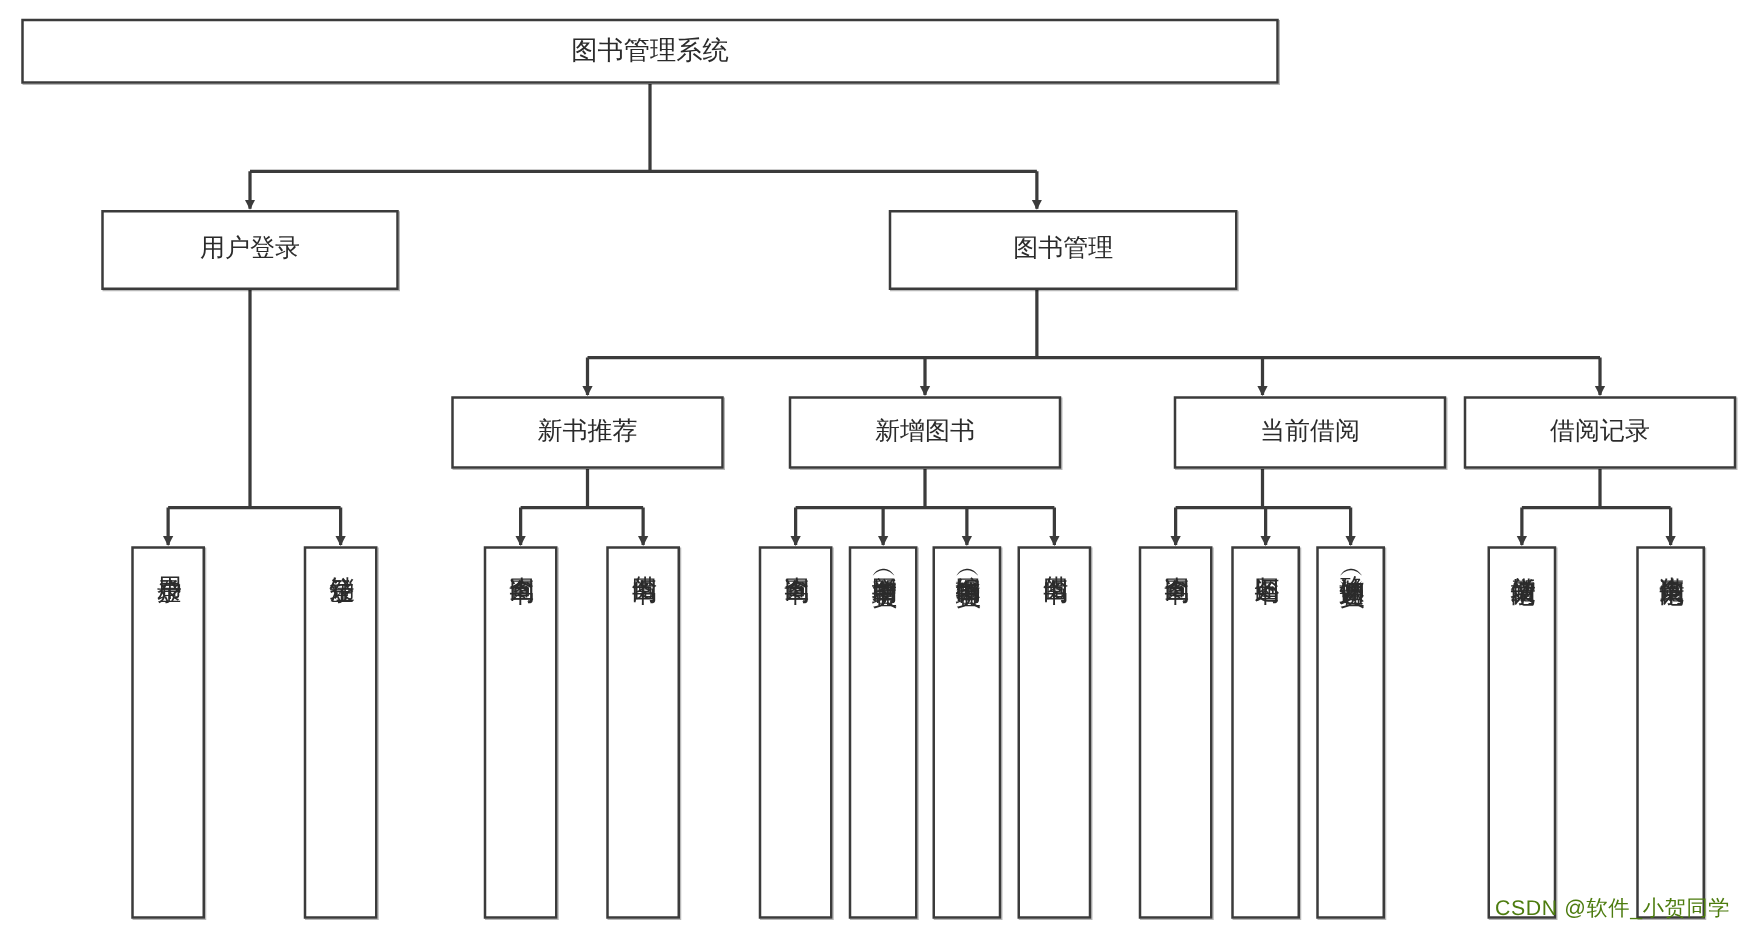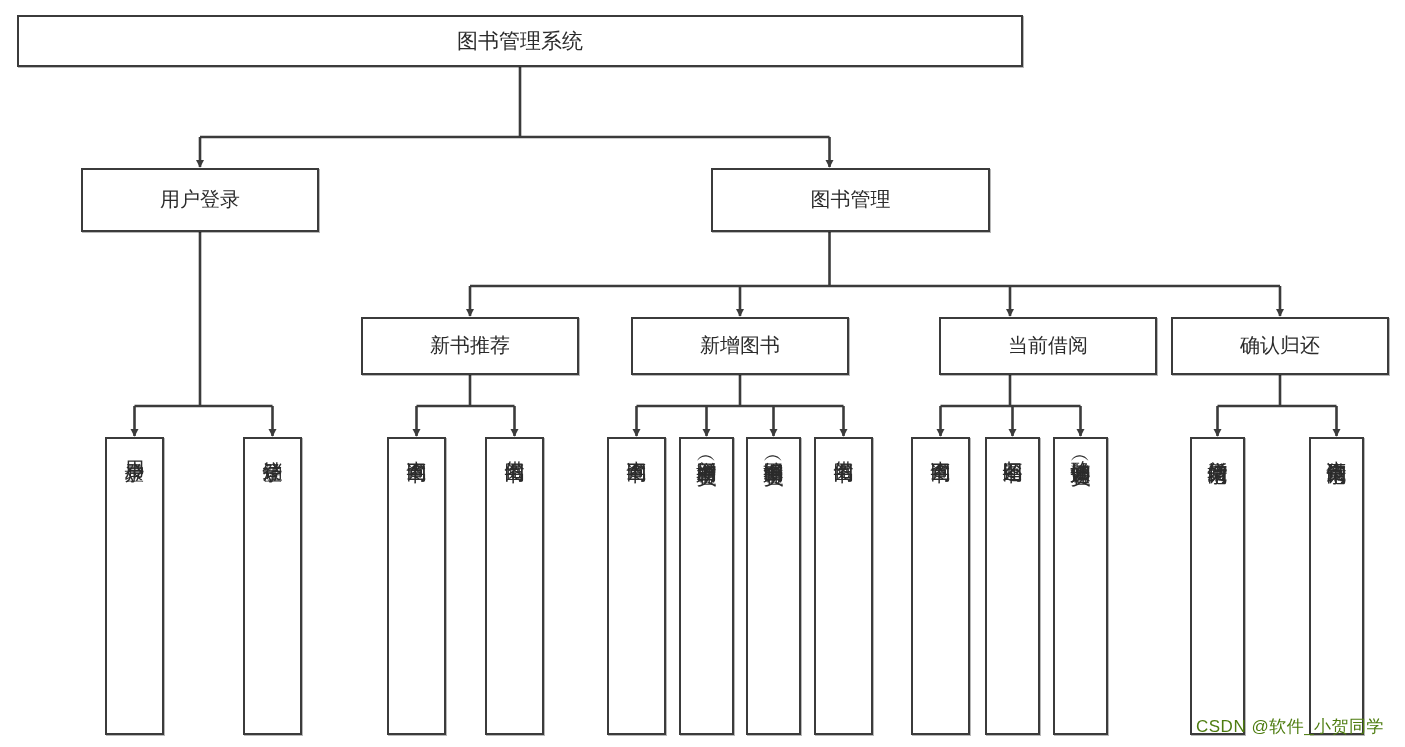--- a/index.html
+++ b/index.html
@@ -133,21 +133,21 @@
   <div class="node level-2" style="left: 361px; top: 317px; width: 218px; height: 58px;">
     <span class="node-label">新书推荐</span>
   </div>
   <div class="node level-2" style="left: 631px; top: 317px; width: 218px; height: 58px;">
     <span class="node-label">新增图书</span>
   </div>
   <div class="node level-2" style="left: 901px; top: 317px; width: 218px; height: 58px; margin-left: 38px;">
     <span class="node-label">当前借阅</span>
   </div>
   <div class="node level-2" style="left: 1171px; top: 317px; width: 218px; height: 58px;">
-    <span class="node-label">确认归还</span>
+    <span class="node-label">借阅记录</span>
   </div>
 
   <div class="node leaf" style="left: 105px; top: 437px; width: 59px; height: 298px;">
     <span class="node-label">用户登录</span>
   </div>
   <div class="node leaf" style="left: 243px; top: 437px; width: 59px; height: 298px;">
     <span class="node-label">注销登录</span>
   </div>
   <div class="node leaf" style="left: 387px; top: 437px; width: 59px; height: 298px;">
     <span class="node-label">查询图书</span>

